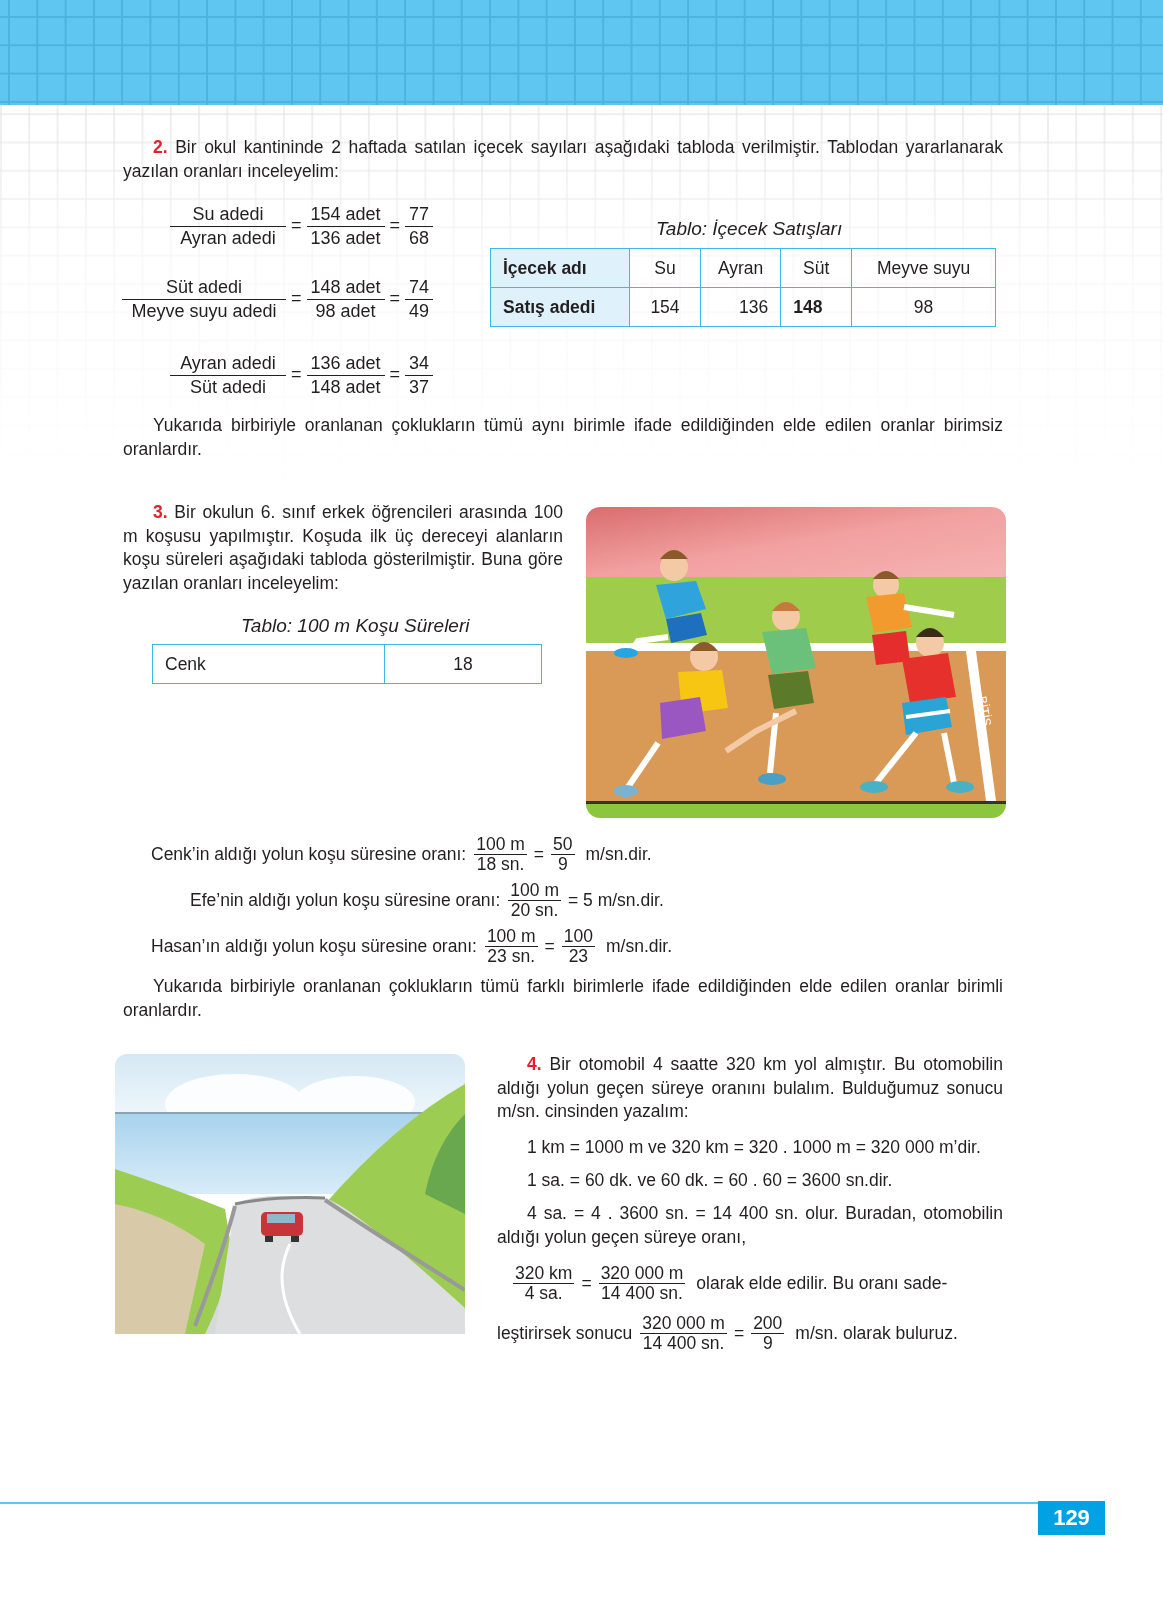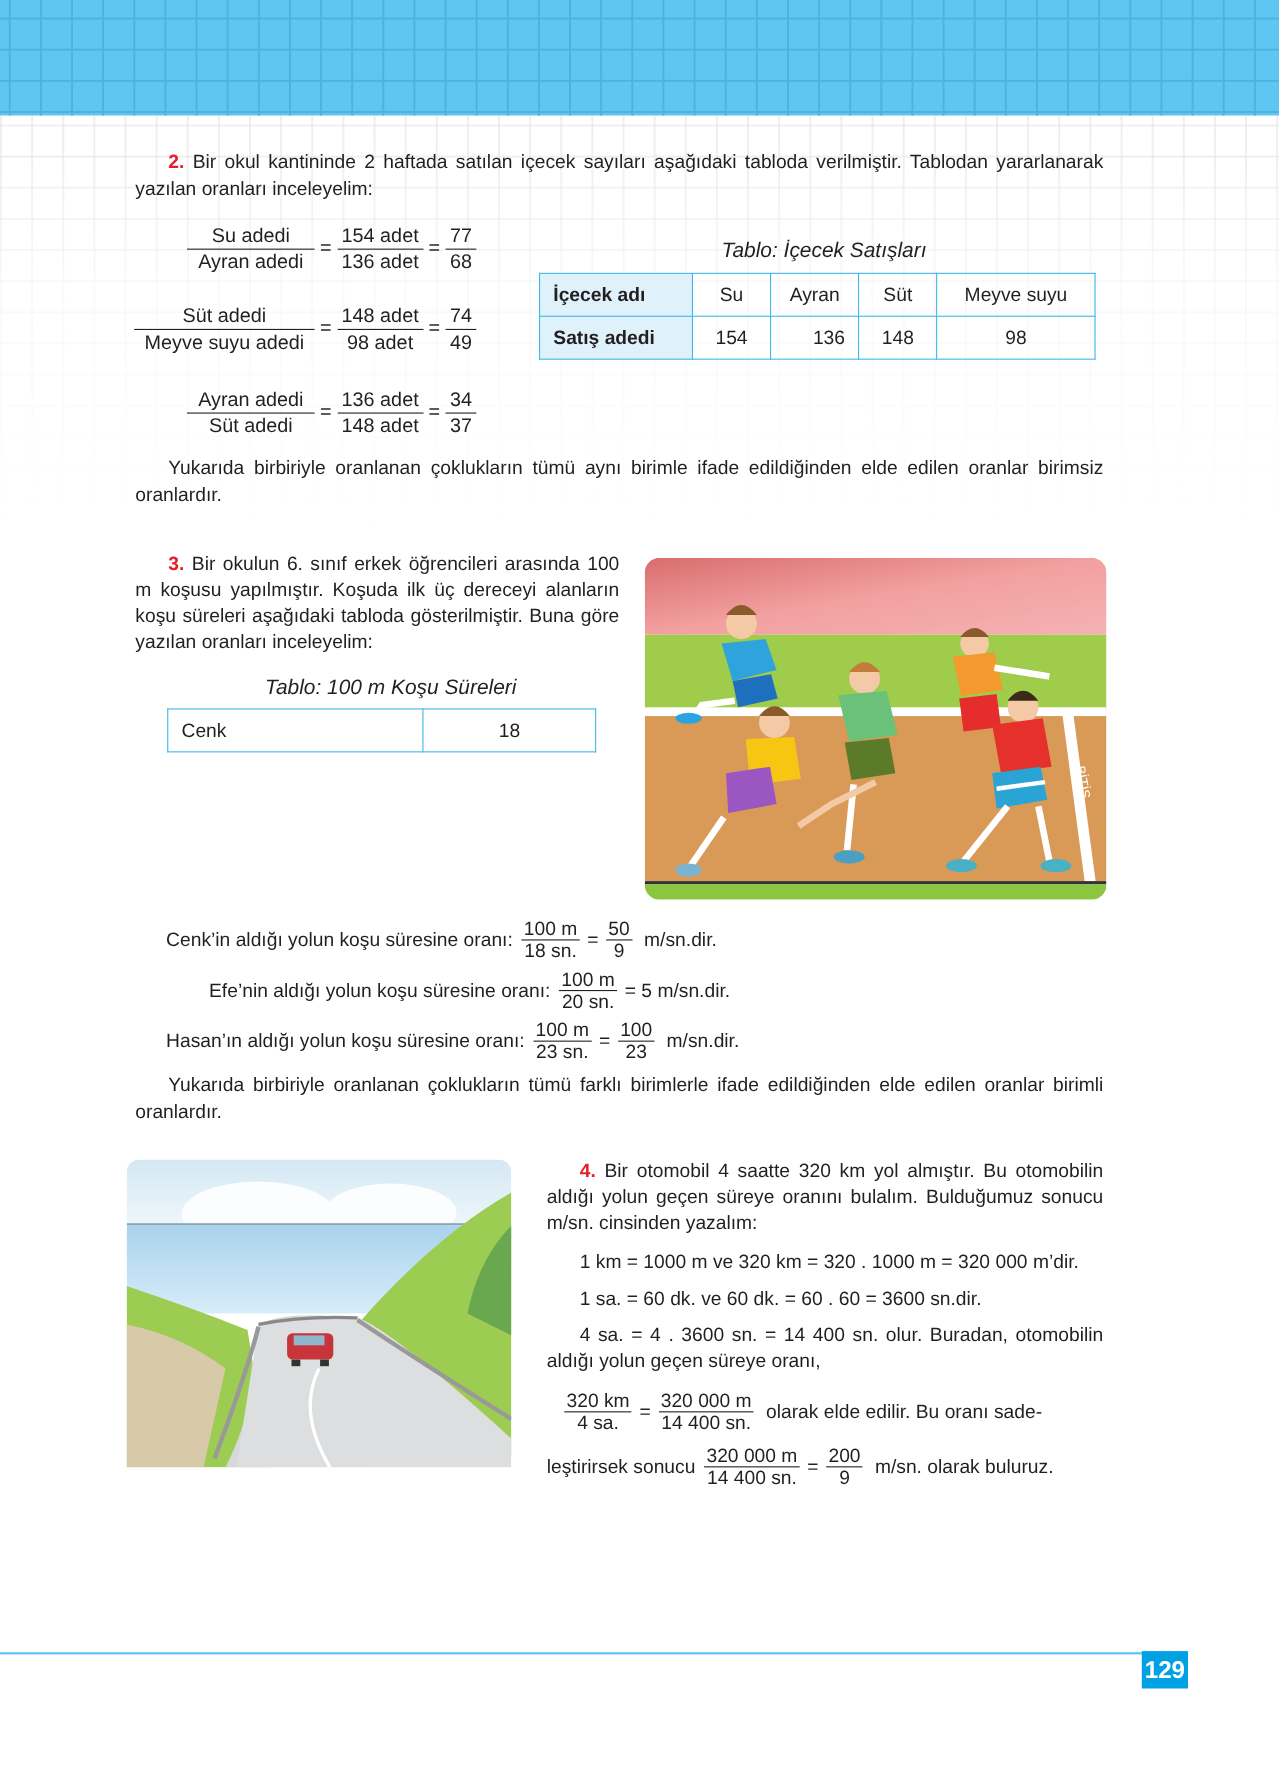--- a/index.html
+++ b/index.html
@@ -43,21 +43,21 @@
 
   
   table.dt { position:absolute; border-collapse:collapse; font-size:17.5px; }
   table.dt td { border:1.6px solid #3fb7e8; height:38px; padding:0 12px; }
   table.dt .hd { background:#dff2fc; font-weight:bold; }
   .caption { position:absolute; font-style:italic; font-size:19px; }
 
   
   .illus { position:absolute; overflow:hidden; border-radius:14px; }
   .pagebar { position:absolute; left:0; top:1502px; width:1040px; height:2px; background:#5ec6f0; }
-  .pagenum { position:absolute; left:1038px; top:1501px; width:42px; height:34px; background:#00a2e3; color:#fff;
+  .pagenum { position:absolute; left:1038px; top:1501px; width:67px; height:34px; background:#00a2e3; color:#fff;
              font-weight:bold; font-size:22px; display:flex; align-items:center; justify-content:center; }
 </style>
 </head>
 <body>
 
 <div class="grid-bg"></div>
 <div class="top-band"></div>
 
 <div class="txt indent" style="left:123px; top:136px; width:880px;">
   <span class="num">2.</span>
@@ -122,21 +122,21 @@
     <td class="hd" style="width:114px;">İçecek adı</td>
     <td style="text-align:center;width:46px;">Su</td>
     <td style="text-align:center;width:52px;">Ayran</td>
     <td style="text-align:center;width:46px;">Süt</td>
     <td style="text-align:center;">Meyve suyu</td>
   </tr>
   <tr>
     <td class="hd">Satış adedi</td>
     <td style="text-align:center;">154</td>
     <td style="text-align:center;padding-left:38px;">136</td>
-    <td style="text-align:center;">148</td>
+    <td style="font-weight:bold;">148</td>
     <td style="text-align:center;">98</td>
   </tr>
 </tbody>
   </table>
 
 <div class="txt indent" style="left:123px; top:414px; width:880px;">Yukarıda birbiriyle oranlanan çoklukların tümü aynı birimle ifade edildiğinden elde edilen oranlar birimsiz oranlardır.</div>
 
 <div class="txt indent" style="left:123px; top:501px; width:440px;">
   <span class="num">3.</span>
   <span>Bir okulun 6. sınıf erkek öğrencileri arasında 100 m koşusu yapılmıştır. Koşuda ilk üç dereceyi alanların koşu süreleri aşağıdaki tabloda gösterilmiştir. Buna göre yazılan oranları inceleyelim:</span>

